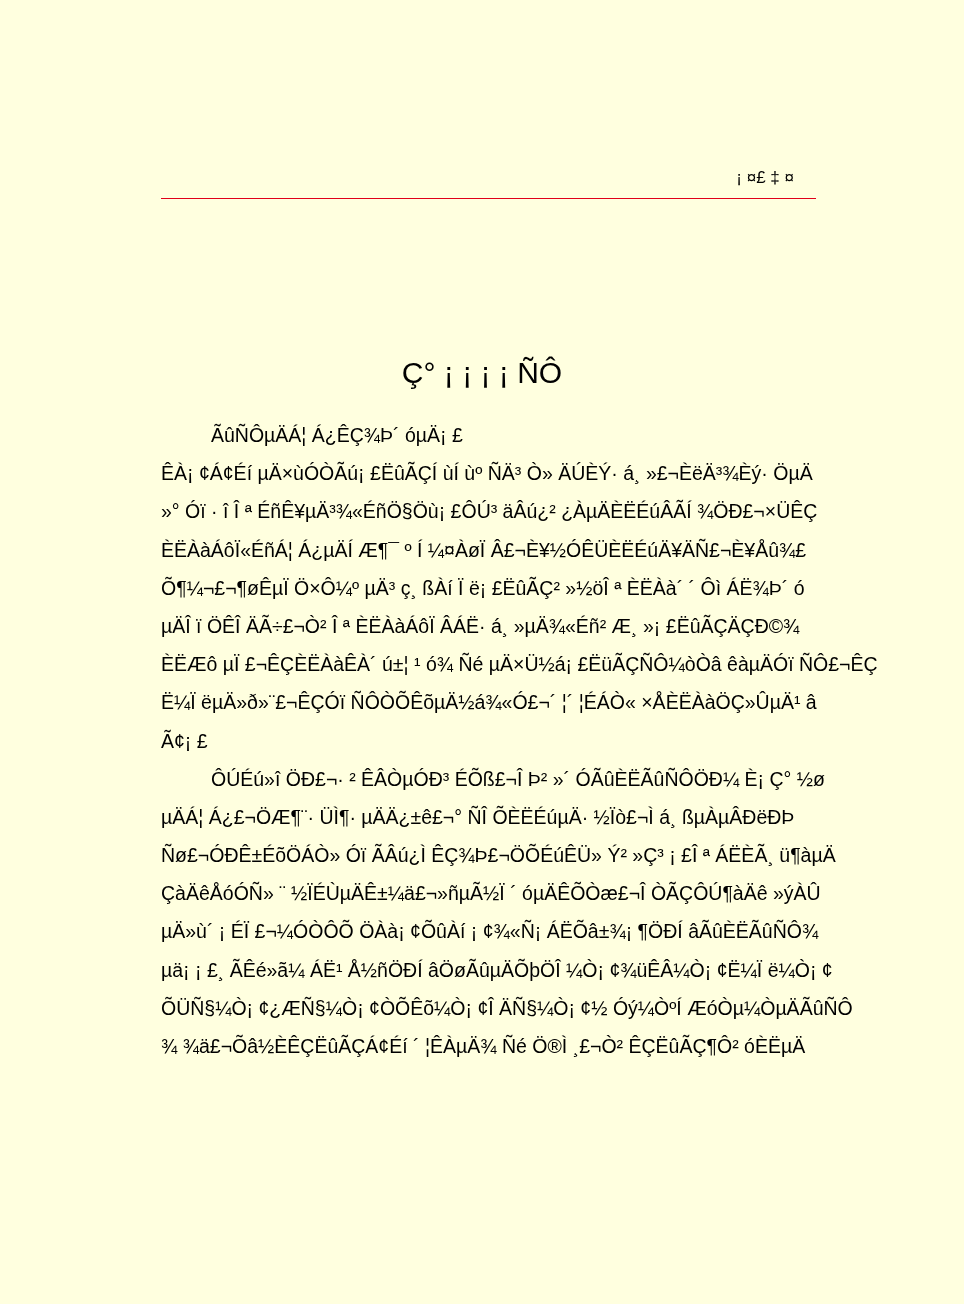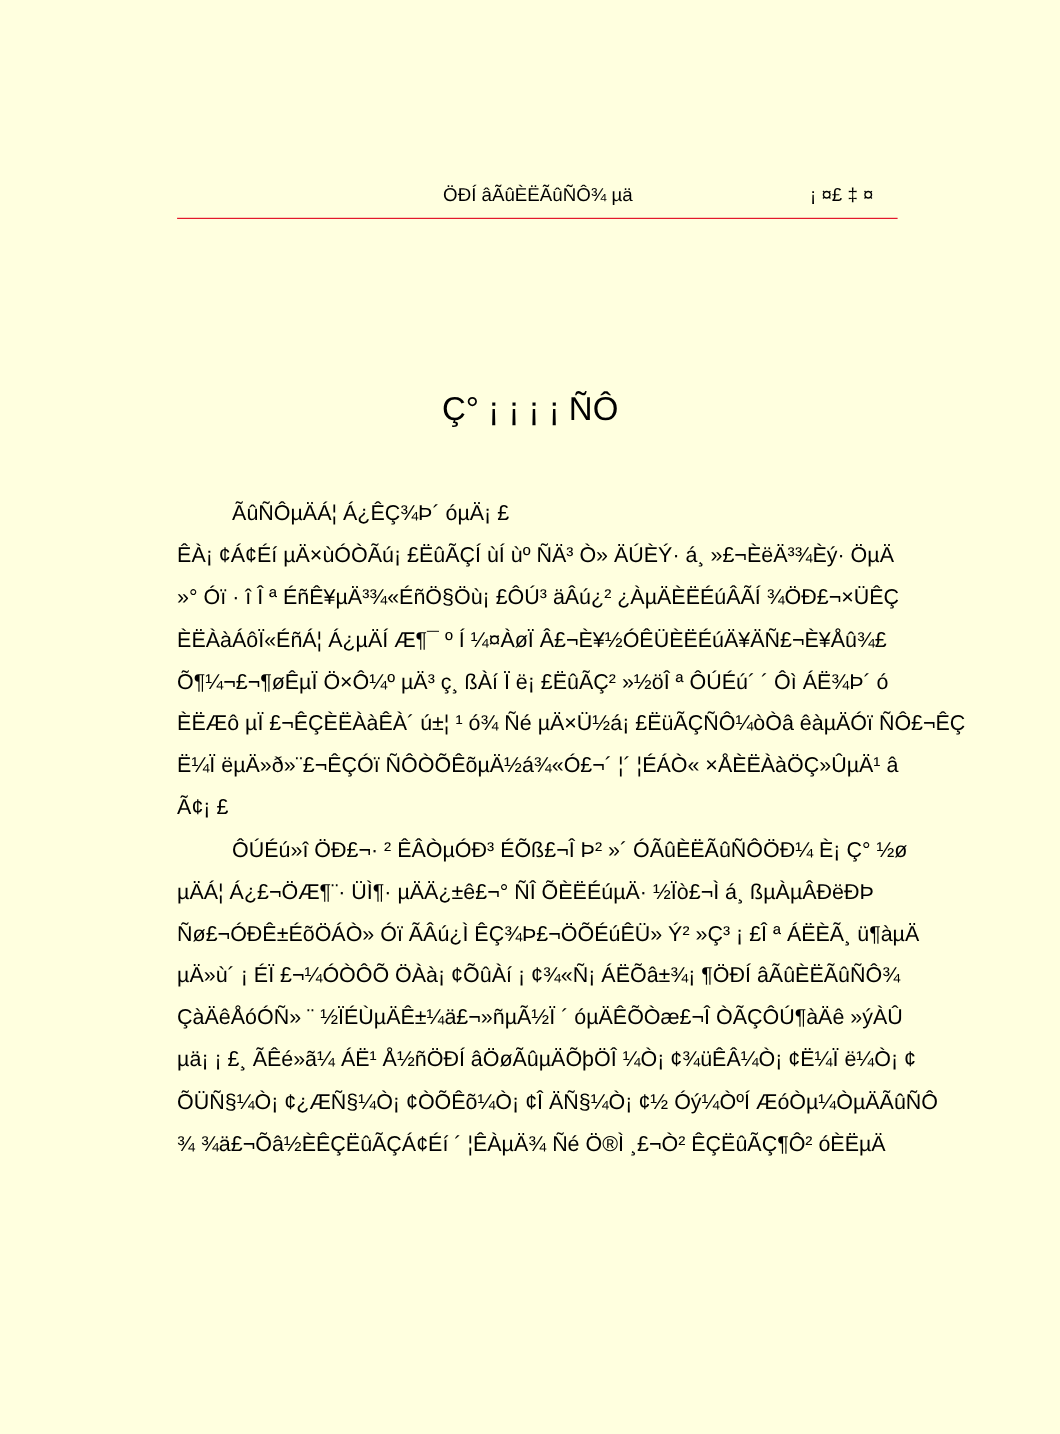--- a/index.html
+++ b/index.html
@@ -51,57 +51,57 @@
       left: 0;
       width: 964px;
       top: 356px;
       text-align: center;
       font-size: 30px;
       white-space: pre;
     }
     .body-text {
       position: absolute;
       left: 161px;
-      top: 448px;
+      top: 416px;
       width: 660px;
       font-size: 19.5px;
       line-height: 38.2px;
     }
     .line {
       white-space: pre;
       display: block;
       height: 38.2px;
       overflow: visible;
     }
     .indent { padding-left: 50px; }
   </style>
 </head>
 <body>
 
 <div class="header">
-  <span class="header-title">ÖÐÍ âÃûÈËÃûÑÔ¾ µä</span>
   <span class="header-page">¡ ¤£ ‡ ¤</span>
 </div>
 <div class="header-rule"></div>
 
 <div class="chapter-title">Ç° ¡ ¡ ¡ ¡ ÑÔ</div>
 
 <div class="body-text">
 
   <span class="line indent">ÃûÑÔµÄÁ¦ Á¿ÊÇ¾Þ´ óµÄ¡ £</span>
 
   <span class="line">ÊÀ¡ ¢Á¢Éí µÄ×ùÓÒÃú¡ £ËûÃÇÍ ùÍ ùº ÑÄ³ Ò» ÄÚÈÝ· á¸ »£¬ÈëÄ³¾Èý· ÖµÄ</span>
   <span class="line">»° Óï · î Î ª ÉñÊ¥µÄ³¾«ÉñÖ§Öù¡ £ÔÚ³ äÂú¿² ¿ÀµÄÈËÉúÂÃÍ ¾ÖÐ£¬×ÜÊÇ</span>
   <span class="line">ÈËÀàÁôÏ«ÉñÁ¦ Á¿µÄÍ Æ¶¯ º Í ¼¤ÀøÏ Â£¬È¥½ÓÊÜÈËÉúÄ¥ÄÑ£¬È¥Åû¾£</span>
-  <span class="line">Õ¶¼¬£¬¶øÊµÏ Ö×Ô¼º µÄ³ ç¸ ßÀí Ï ë¡ £ËûÃÇ² »½öÎ ª ÔÚÉú´ ´ Ôì ÁË¾Þ´ ó</span>
+  <span class="line">Õ¶¼¬£¬¶øÊµÏ Ö×Ô¼º µÄ³ ç¸ ßÀí Ï ë¡ £ËûÃÇ² »½öÎ ª ÈËÀà´ ´ Ôì ÁË¾Þ´ ó</span>
+  <span class="line">µÄÎ ï ÖÊÎ ÄÃ÷£¬Ò² Î ª ÈËÀàÁôÏ ÂÁË· á¸ »µÄ¾«Éñ² Æ¸ »¡ £ËûÃÇÄÇÐ©¾</span>
   <span class="line">ÈËÆô µÏ £¬ÊÇÈËÀàÊÀ´ ú±¦ ¹ ó¾ Ñé µÄ×Ü½á¡ £ËüÃÇÑÔ¼òÒâ êàµÄÓï ÑÔ£¬ÊÇ</span>
   <span class="line">Ë¼Ï ëµÄ»ð»¨£¬ÊÇÓï ÑÔÒÕÊõµÄ½á¾«Ó£¬´ ¦´ ¦ÉÁÒ« ×ÅÈËÀàÖÇ»ÛµÄ¹ â</span>
   <span class="line">Ã¢¡ £</span>
 
   <span class="line indent">ÔÚÉú»î ÖÐ£¬· ² ÊÂÒµÓÐ³ ÉÕß£¬Î Þ² »´ ÓÃûÈËÃûÑÔÖÐ¼ È¡ Ç° ½ø</span>
   <span class="line">µÄÁ¦ Á¿£¬ÖÆ¶¨· ÜÌ¶· µÄÄ¿±ê£¬° ÑÎ ÕÈËÉúµÄ· ½Ïò£¬Ì á¸ ßµÀµÂÐëÐÞ</span>
   <span class="line">Ñø£¬ÓÐÊ±ÉõÖÁÒ» Óï ÃÂú¿Ì ÊÇ¾Þ£¬ÖÕÉúÊÜ» Ý² »Ç³ ¡ £Î ª ÁËÈÃ¸ ü¶àµÄ</span>
+  <span class="line">ÇàÄêÅóÓÑ» ¨ ½ÏÉÙµÄÊ±¼ä£¬»ñµÃ½Ï ´ óµÄÊÕÒæ£¬Î ÒÃÇÔÚ¶àÄê »ýÀÛ</span>
   <span class="line">µÄ»ù´ ¡ ÉÏ £¬¼ÓÒÔÕ ÖÀà¡ ¢ÕûÀí ¡ ¢¾«Ñ¡ ÁËÕâ±¾¡ ¶ÖÐÍ âÃûÈËÃûÑÔ¾</span>
-  <span class="line">ÇàÄêÅóÓÑ» ¨ ½ÏÉÙµÄÊ±¼ä£¬»ñµÃ½Ï ´ óµÄÊÕÒæ£¬Î ÒÃÇÔÚ¶àÄê »ýÀÛ</span>
   <span class="line">µä¡ ¡ £¸ ÃÊé»ã¼ ÁË¹ Å½ñÖÐÍ âÖøÃûµÄÕþÖÎ ¼Ò¡ ¢¾üÊÂ¼Ò¡ ¢Ë¼Ï ë¼Ò¡ ¢</span>
   <span class="line">ÕÜÑ§¼Ò¡ ¢¿ÆÑ§¼Ò¡ ¢ÒÕÊõ¼Ò¡ ¢Î ÄÑ§¼Ò¡ ¢½ Óý¼ÒºÍ ÆóÒµ¼ÒµÄÃûÑÔ</span>
   <span class="line">¾ ¾ä£¬Õâ½ÈÊÇËûÃÇÁ¢Éí ´ ¦ÊÀµÄ¾ Ñé Ö®Ì ¸£¬Ò² ÊÇËûÃÇ¶Ô² óÈËµÄ</span>
 </div>
 
 </body></html>

